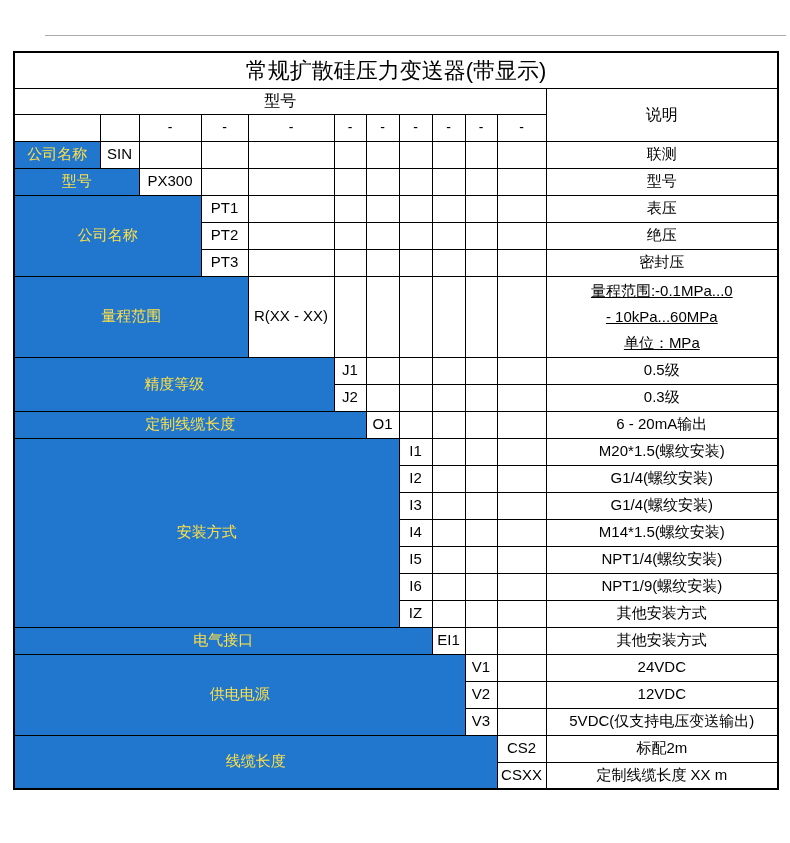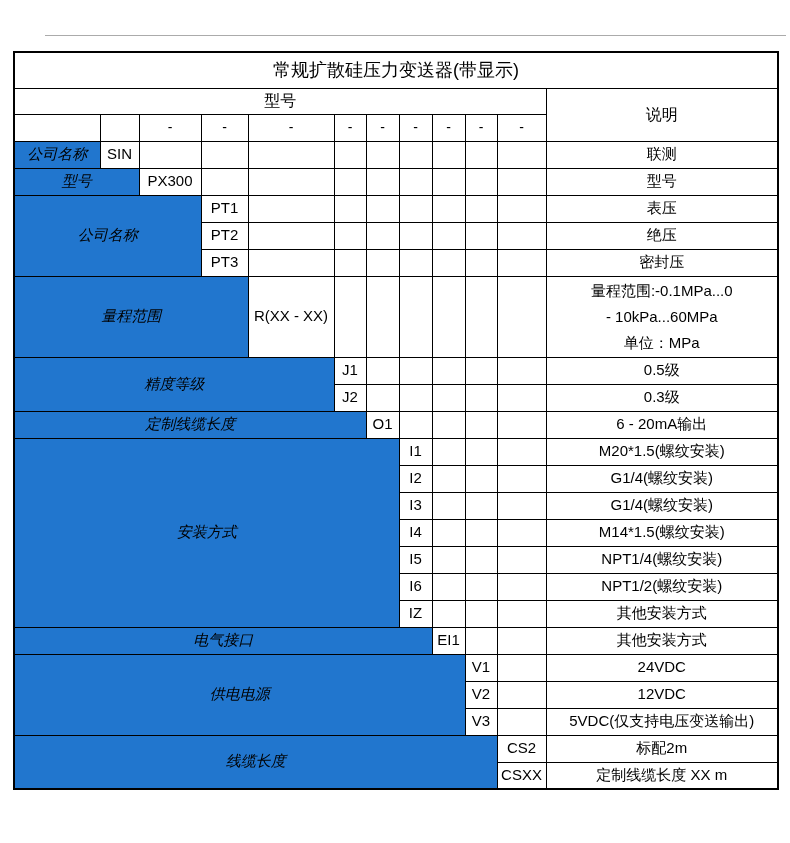--- a/index.html
+++ b/index.html
@@ -26,25 +26,25 @@
   .spec td {
     border: 1px solid var(--border);
     padding: 0 2px;
     text-align: center;
     vertical-align: middle;
     font-size: 15px;
     line-height: 1.25;
     overflow: hidden;
     white-space: nowrap;
   }
-  .spec td.blue { background: var(--accent); color: #000000; font-style: italic; }
-  .spec td.title-cell { font-size: 18px; }
+  .spec td.blue { background: var(--accent); color: #fde047; }
+  .spec td.title-cell { font-size: 22px; }
   .spec td.hdr { font-size: 16px; }
   .spec td.dash { font-size: 14px; }
-  .spec td.range-desc { white-space: normal; }
+  .spec td.range-desc { white-space: normal; text-decoration: underline; }
   .range-desc div { line-height: 26px; }
   tr.h36 { height: 36px; }
   tr.h26 { height: 26px; }
   tr.h27 { height: 27px; }
   tr.h81 { height: 81px; }
 </style>
 </head>
 <body>
 
 <div class="hairline"></div>
@@ -233,21 +233,21 @@
     <td></td>
         <td></td>
     <td></td>
     <td>NPT1/4(螺纹安装)</td>
   </tr>
   <tr class="h27">
     <td>I6</td>
     <td></td>
         <td></td>
     <td></td>
-    <td>NPT1/2(螺纹安装)</td>
+    <td>NPT1/9(螺纹安装)</td>
   </tr>
   <tr class="h27">
     <td>IZ</td>
     <td></td>
         <td></td>
     <td></td>
     <td>其他安装方式</td>
   </tr>
 
   <tr class="h27">

